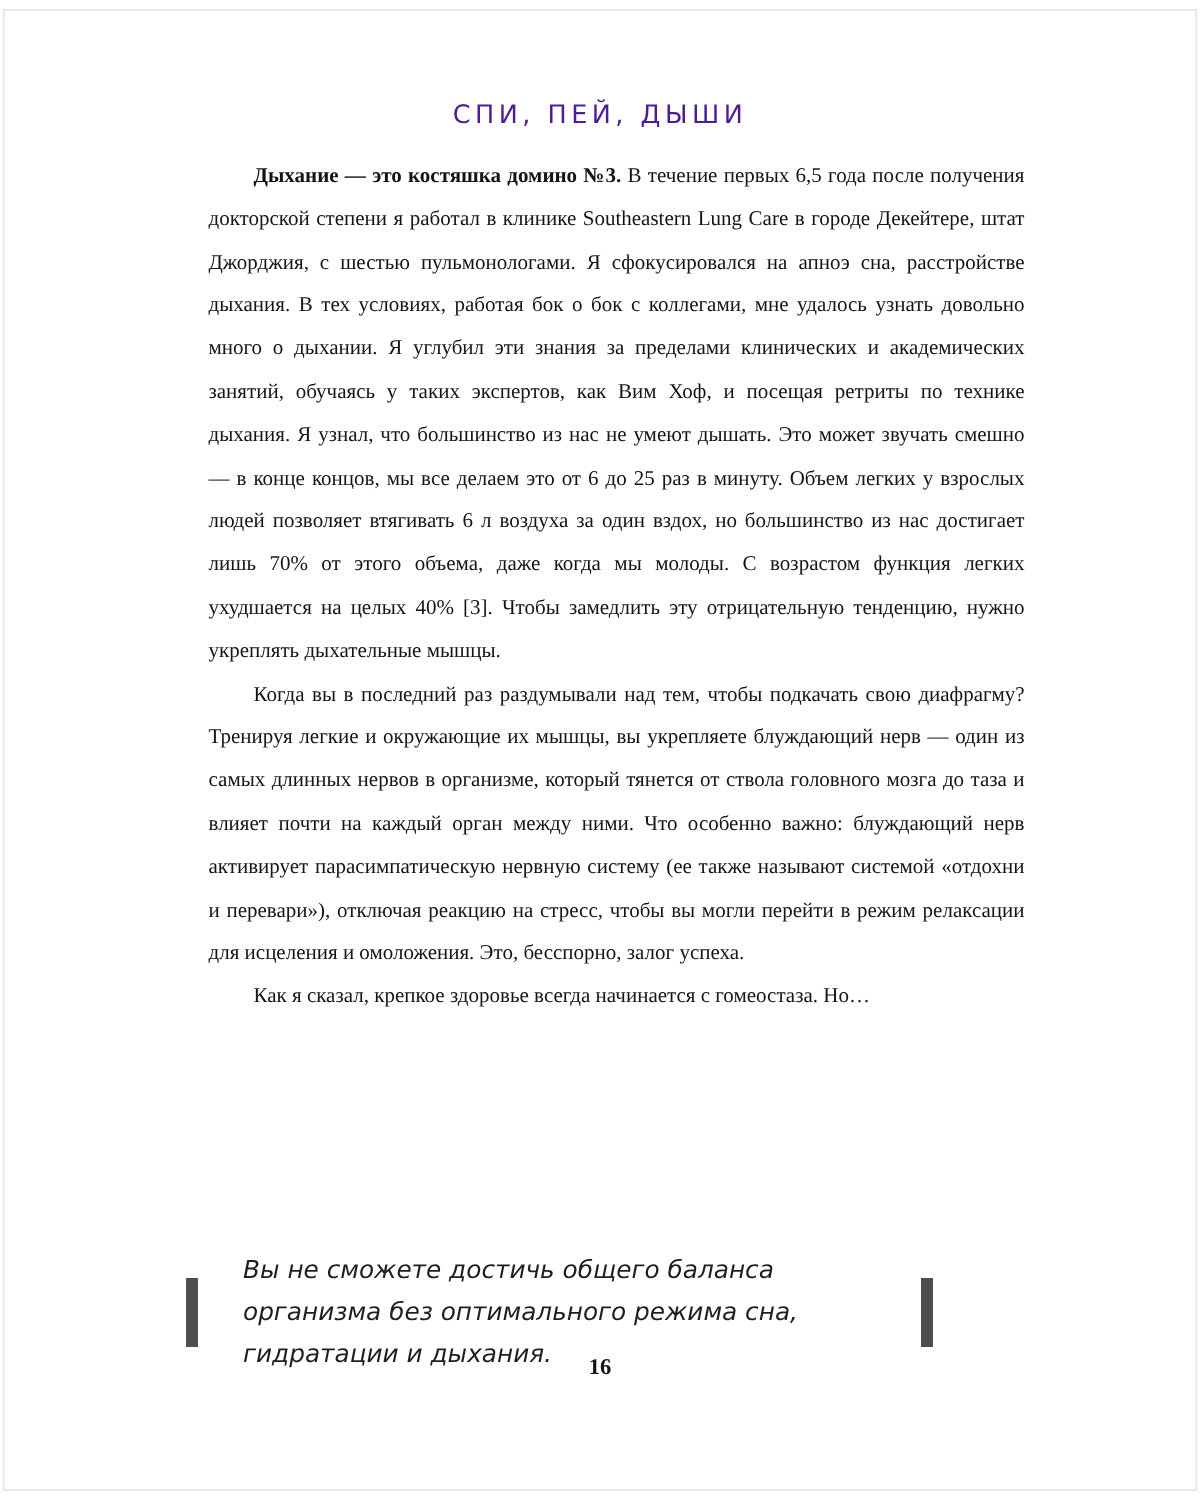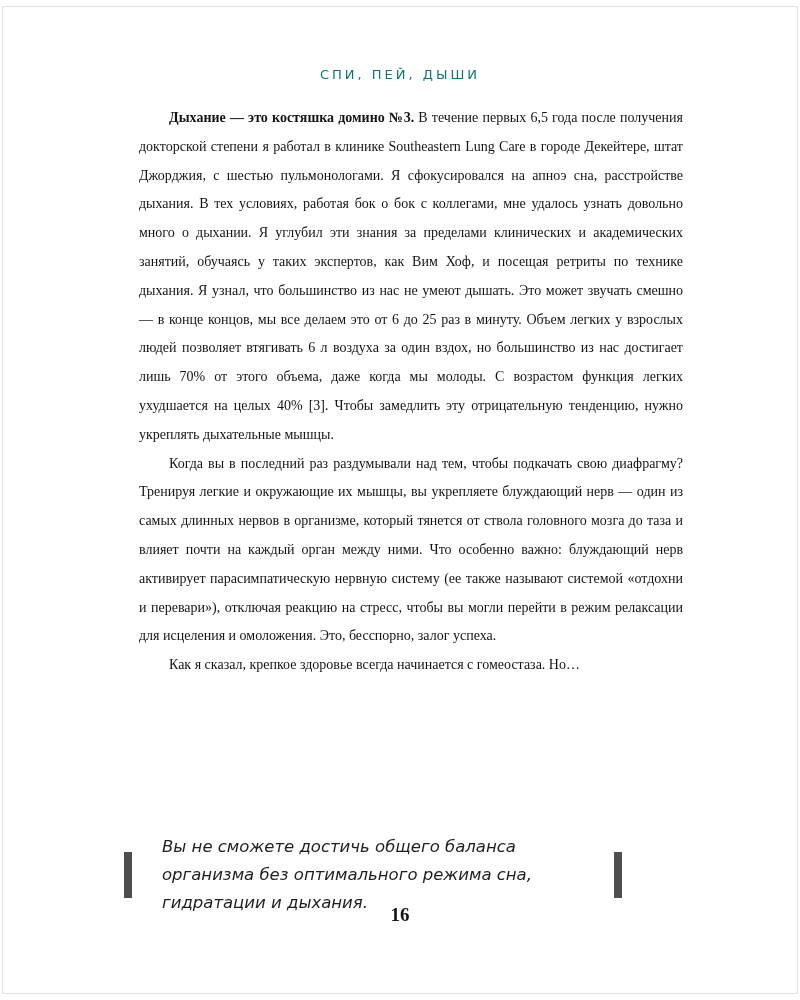--- a/index.html
+++ b/index.html
@@ -23,23 +23,23 @@
     border: 1px solid #e3e3e1;
     pointer-events: none;
   }
   .running-head {
     position: absolute;
     top: 67px;
     left: 0;
     width: 100%;
     text-align: center;
     font-family: "DejaVu Sans", sans-serif;
-    font-size: 13px;
+    font-size: 17px;
     letter-spacing: 3px;
-    color: #0f766e;
+    color: #4c1d95;
   }
   .text-block {
     position: absolute;
     left: 139px;
     top: 104px;
     width: 544px;
     font-family: "Liberation Serif", serif;
     font-size: 14px;
     line-height: 28.8px;
     color: #141414;
@@ -72,21 +72,21 @@
     text-align: left;
   }
   .page-number {
     position: absolute;
     top: 904px;
     left: 0;
     width: 100%;
     text-align: center;
     font-family: "Liberation Serif", serif;
     font-weight: bold;
-    font-size: 19px;
+    font-size: 15px;
     color: #141414;
   }
 </style>
 </head>
 <body>
 
 <div class="page">
   <div class="page-edge"></div>
 
   <div class="running-head">СПИ, ПЕЙ, ДЫШИ</div>

